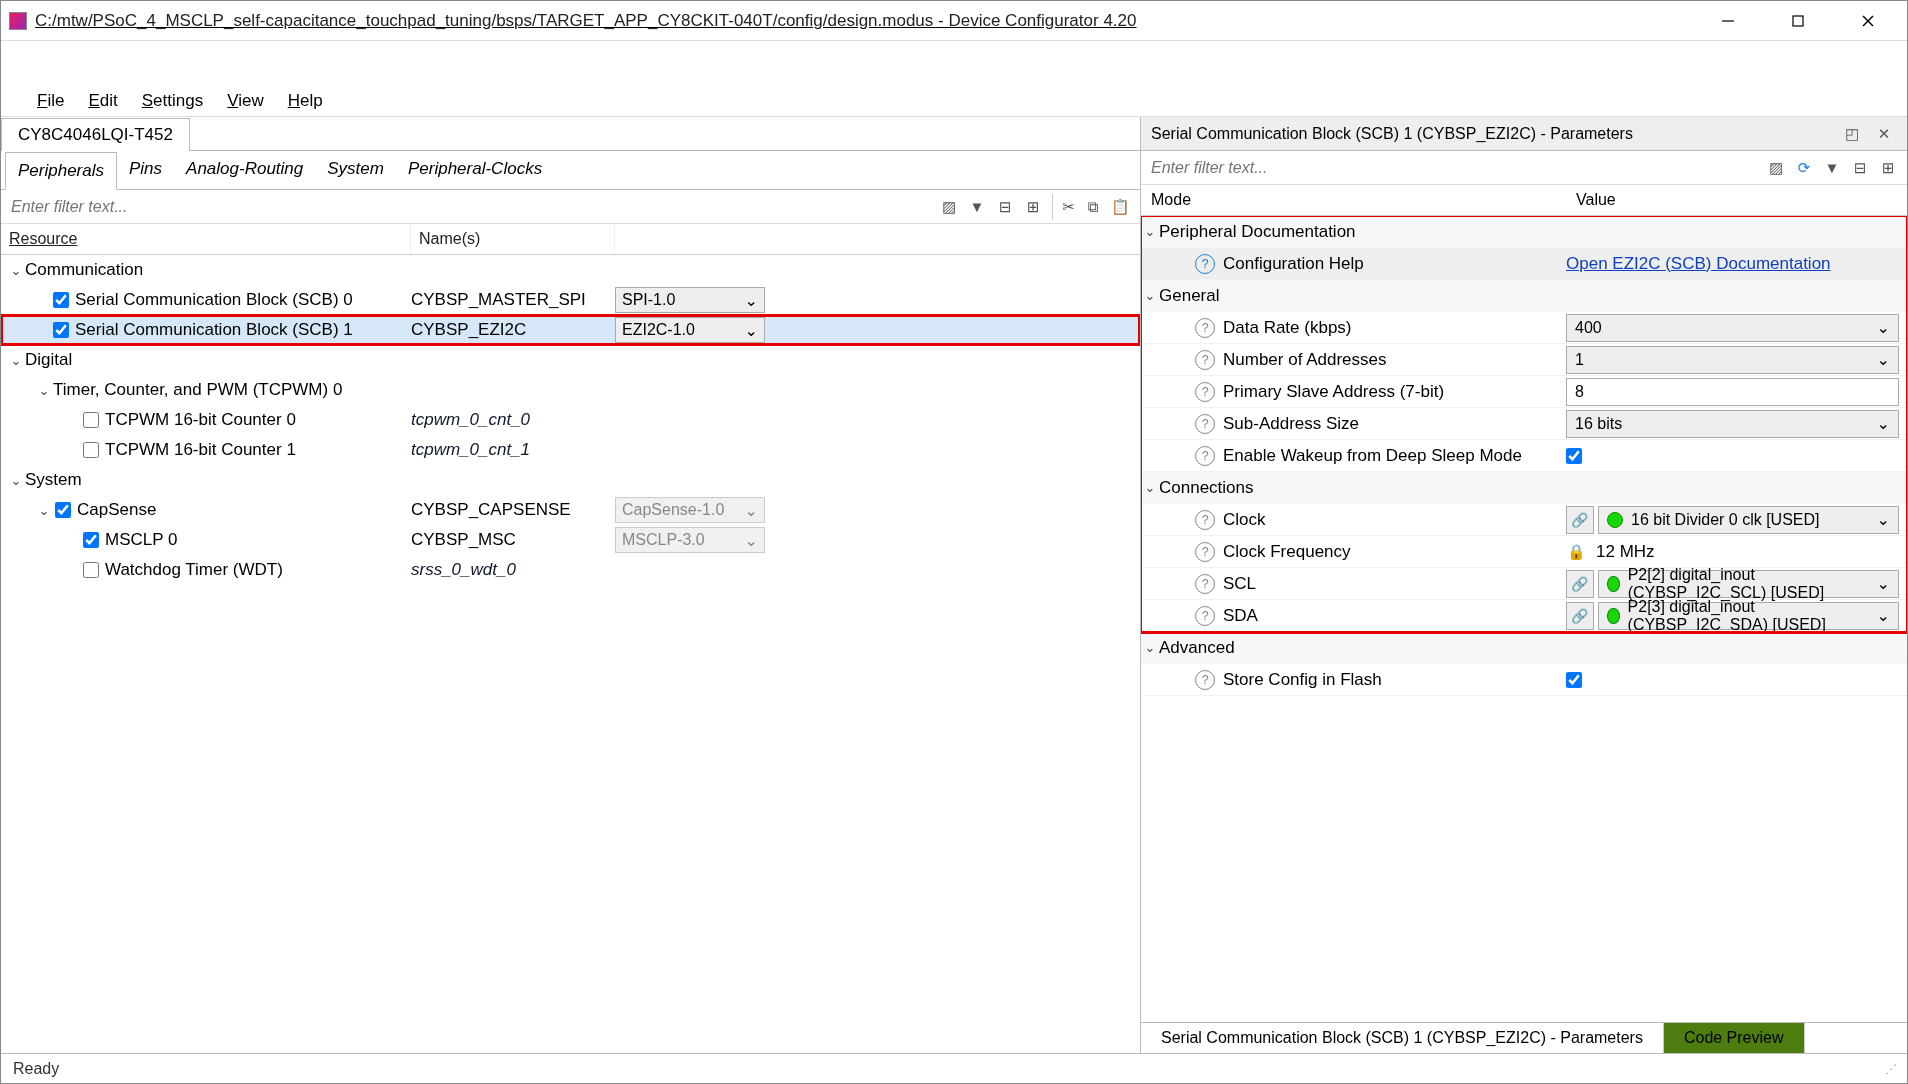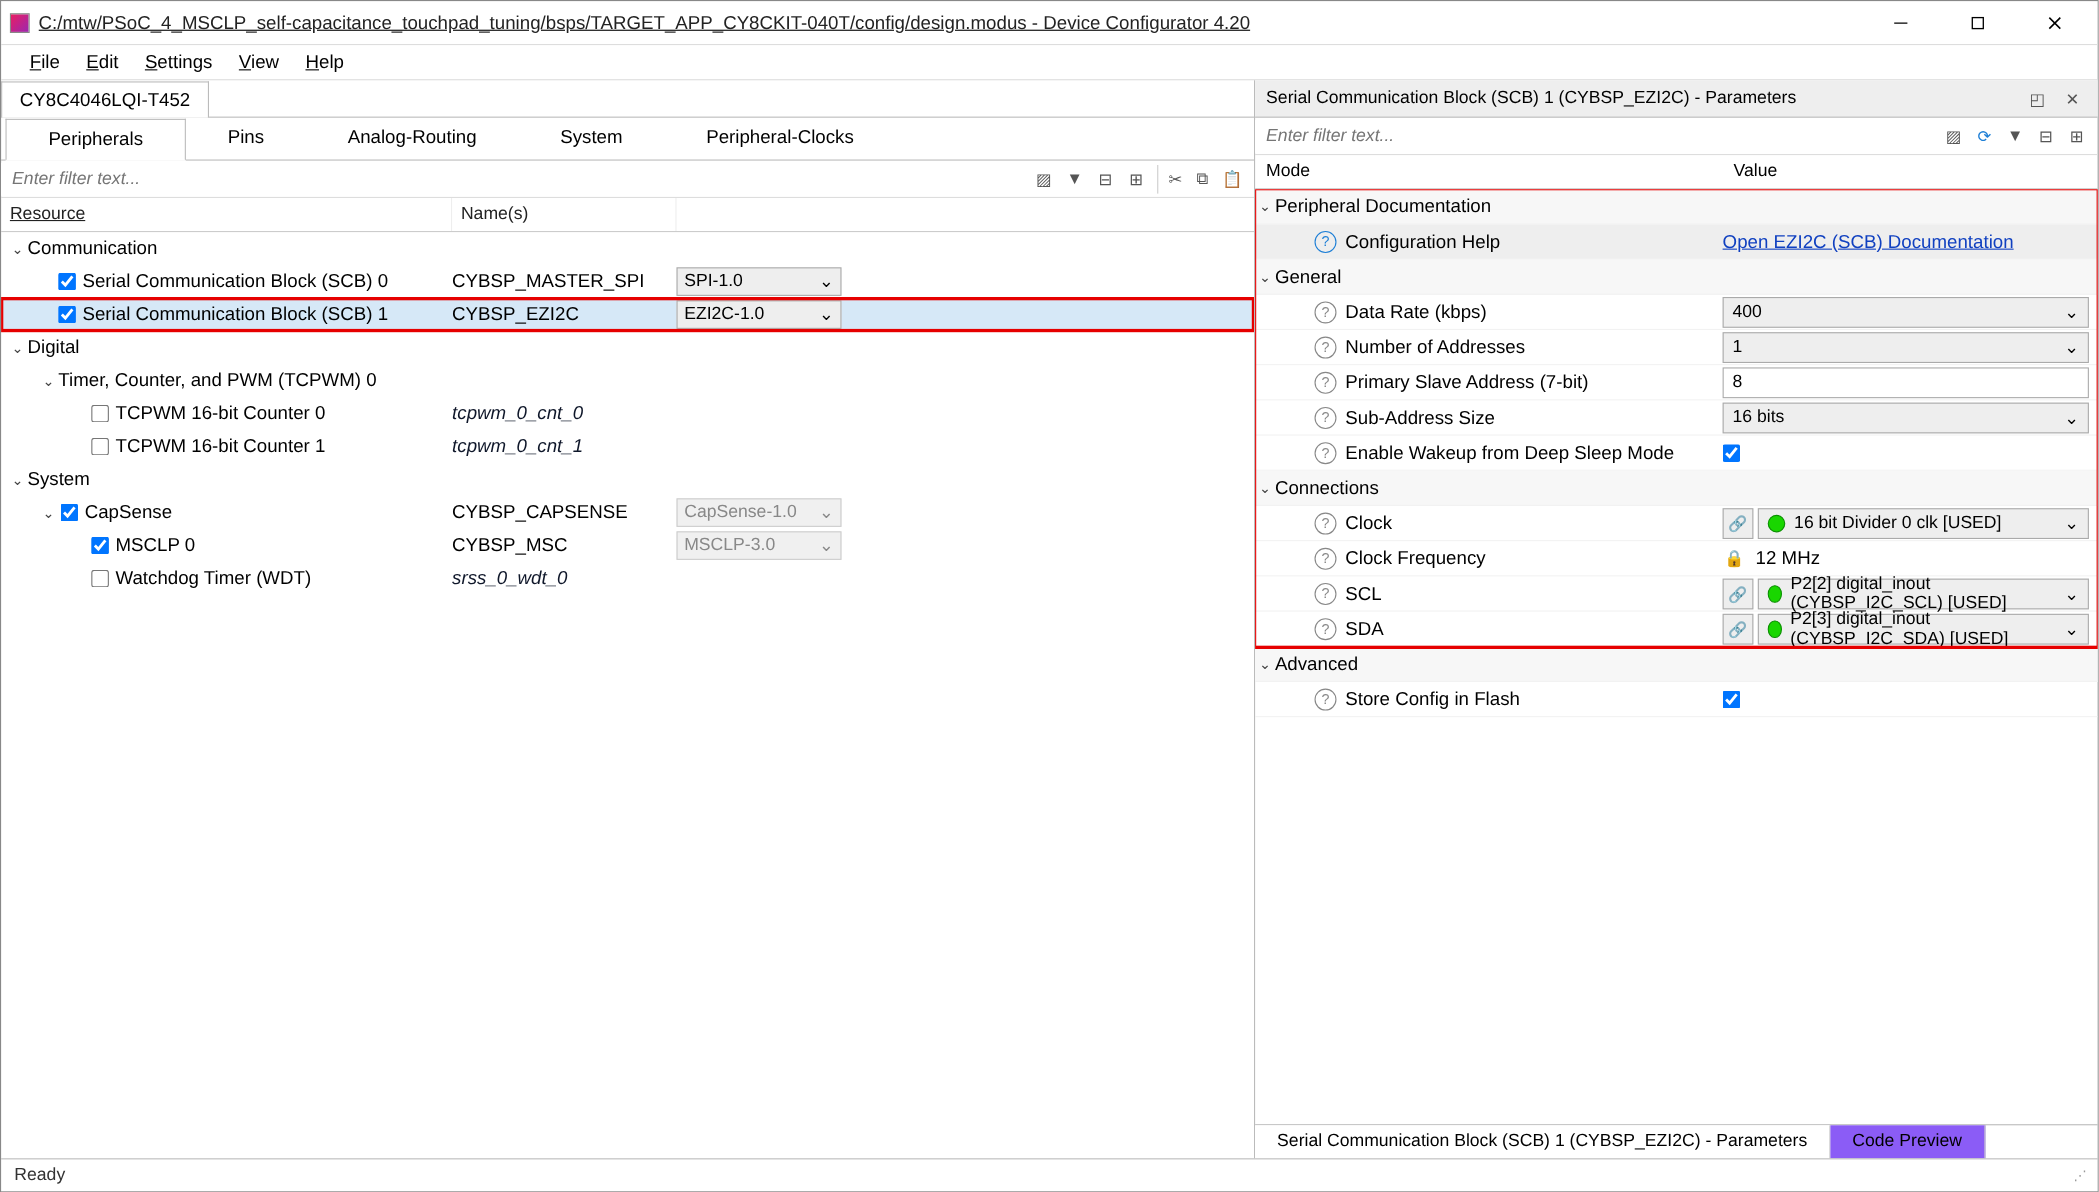--- a/index.html
+++ b/index.html
@@ -16,36 +16,37 @@
     height: 40px; display: flex; align-items: center; padding: 0 8px; border-bottom: 1px solid #ddd; text-decoration: underline;
   }
   .titlebar .app-icon {
     width: 18px; height: 18px; margin-right: 8px;
     background: linear-gradient(135deg,#e91e63,#9c27b0);
     border: 1px solid #888;
   }
   .title-text { flex: 1; font-size: 17px; color: #222; white-space: nowrap; overflow: hidden; }
   .win-controls { display: flex; gap: 24px; padding-right: 8px; }
   .win-btn { width: 46px; height: 30px; display: flex; align-items: center; justify-content: center; font-size: 14px; cursor: default; }
-  .menubar { height: 32px; display: flex; align-items: center; padding: 0 16px; gap: 4px; border-bottom: 1px solid #ddd; }
+  .menubar { height: 32px; display: flex; align-items: center; padding: 0 26px; gap: 4px; border-bottom: 1px solid #ddd; margin-top: 44px; }
   .menu-item { padding: 4px 10px; font-size: 17px; cursor: default; }
   .menu-item u { text-decoration: underline; }
   .tabs-row { display: flex; align-items: flex-end; border-bottom: 1px solid #bbb; }
   .main-tab {
     padding: 6px 16px; font-size: 17px; border: 1px solid #bbb; border-bottom: none;
     background: #f3f3f3; margin-right: -1px; position: relative; top: 1px; cursor: default;
   }
   .main-tab.active { background: #fff; }
   .body-row { flex: 1; display: flex; min-height: 0; }
   .left-pane { width: 1140px; border-right: 1px solid #bbb; display: flex; flex-direction: column; }
   .right-pane { flex: 1; display: flex; flex-direction: column; }
   .sub-tabs { display: flex; border-bottom: 1px solid #bbb; padding-left: 4px; }
   .sub-tab {
-    padding: 8px 38px; font-size: 17px; cursor: default;
+    padding: 8px 12px; font-size: 17px; cursor: default;
     border-bottom: 2px solid transparent;
+    font-style: italic;
   }
   .sub-tab.active { background:#fff; border: 1px solid #bbb; border-bottom: 1px solid #fff; position: relative; top:1px; }
   .filter-row { display: flex; align-items: center; border-bottom: 1px solid #ddd; height: 34px; }
   .filter-input {
     flex: 1; border: none; padding: 6px 10px; font-size: 16px; font-style: italic; color: #888; outline: none;
   }
   .toolbar-icons { display: flex; gap: 2px; padding-right: 6px; }
   .ticon {
     width: 26px; height: 26px; display: flex; align-items: center; justify-content: center;
     font-size: 15px; color: #555; cursor: default;
@@ -102,21 +103,21 @@
   .chk { width:16px; height:16px; }
   .chain-btn {
     width:28px; height:28px; border:1px solid #aaa; background:#eee; display:flex; align-items:center; justify-content:center; margin-right:4px; font-size:14px; cursor:default;
   }
   .lock-ic {
     width:22px; height:22px; display:flex; align-items:center; justify-content:center; font-size:15px; color:#888; margin-right:8px;
   }
   .green-dot { width:16px; height:16px; border-radius:50%; background:#19d600; margin-right:8px; border:1px solid #0a8f00;}
   .param-red-zone { outline:3px solid #e60000; outline-offset:-1px; }
   .bottom-tabs-right { display:flex; border-top:1px solid #bbb; }
-  .btab { padding:6px 20px; font-size:16px; border-right:1px solid #ccc; background:#8b5cf6; cursor:default; }
+  .btab { padding:6px 20px; font-size:16px; border-right:1px solid #ccc; background:#4d7c0f; cursor:default; }
   .btab.active { background:#fff; }
   .statusbar { height:30px; border-top:1px solid #bbb; display:flex; align-items:center; padding:0 12px; font-size:16px; color:#333; justify-content:space-between;}
   .resize-grip { font-size:12px; color:#999; letter-spacing:-2px; }
   svg.i { width:16px; height:16px; }
 </style>
 </head>
 <body>
 
 <div class="window">
 

